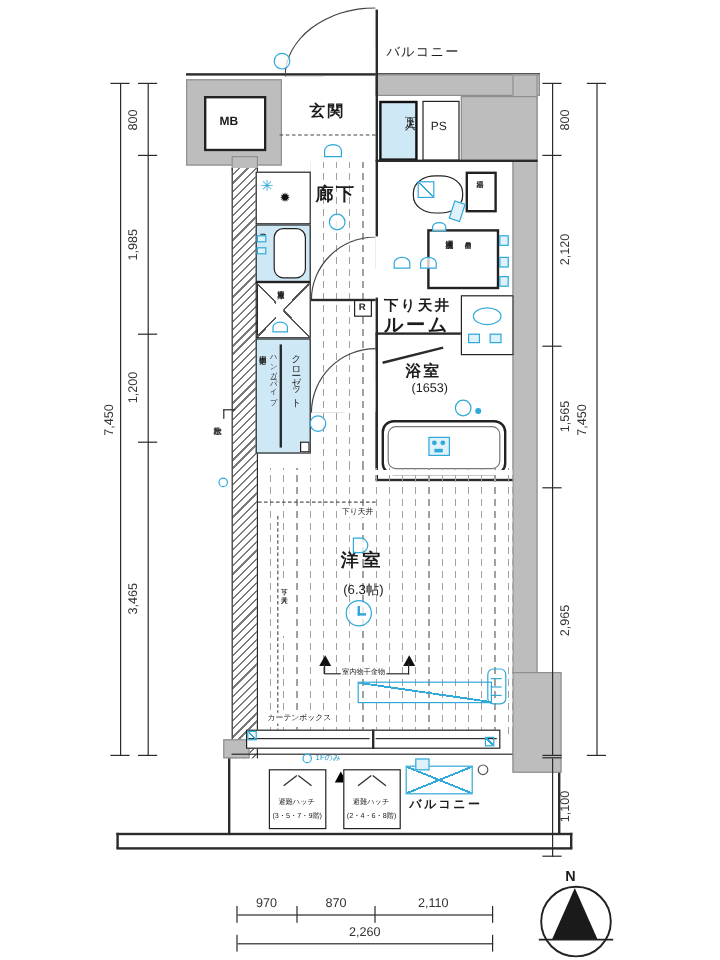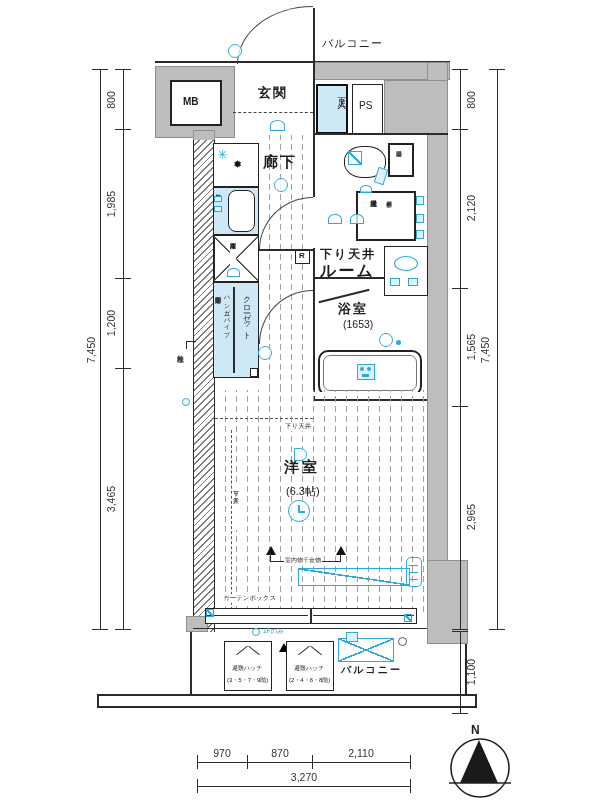--- a/index.html
+++ b/index.html
@@ -227,21 +227,21 @@
   <div class="a ln" style="left:197px;top:755px;width:1.2px;height:14px"></div>
   <div class="a ln" style="left:247px;top:755px;width:1.2px;height:14px"></div>
   <div class="a ln" style="left:312px;top:755px;width:1.2px;height:14px"></div>
   <div class="a ln" style="left:410px;top:755px;width:1.2px;height:14px"></div>
   <div class="a dim" style="left:197px;top:747px;width:50px">970</div>
   <div class="a dim" style="left:255px;top:747px;width:50px">870</div>
   <div class="a dim" style="left:336px;top:747px;width:50px">2,110</div>
   <div class="a ln" style="left:198px;top:786px;width:213px;height:1.2px"></div>
   <div class="a ln" style="left:197px;top:779px;width:1.2px;height:14px"></div>
   <div class="a ln" style="left:410px;top:779px;width:1.2px;height:14px"></div>
-  <div class="a dim" style="left:279px;top:771px;width:50px">3,270</div>
+  <div class="a dim" style="left:279px;top:771px;width:50px">2,260</div>
 
   <div class="a sm" style="left:471px;top:723px;font-size:12px;font-weight:bold">N</div>
   <svg class="a" style="left:444px;top:712px" width="72" height="88" viewBox="0 0 72 88">
     <circle cx="36" cy="56" r="29" fill="none" stroke="#222" stroke-width="1.6"></circle>
     <polygon points="35,28 16,71 54,71" fill="#1a1a1a"></polygon>
     <line x1="5" y1="71" x2="67" y2="71" stroke="#222" stroke-width="1.4"></line>
   </svg>
 
   <div class="a icc" style="left:228px;top:44px;width:14px;height:14px"></div>
   <div class="a icc" style="left:270px;top:120px;width:15px;height:11px;border-radius:50% 50% 0 0"></div>

